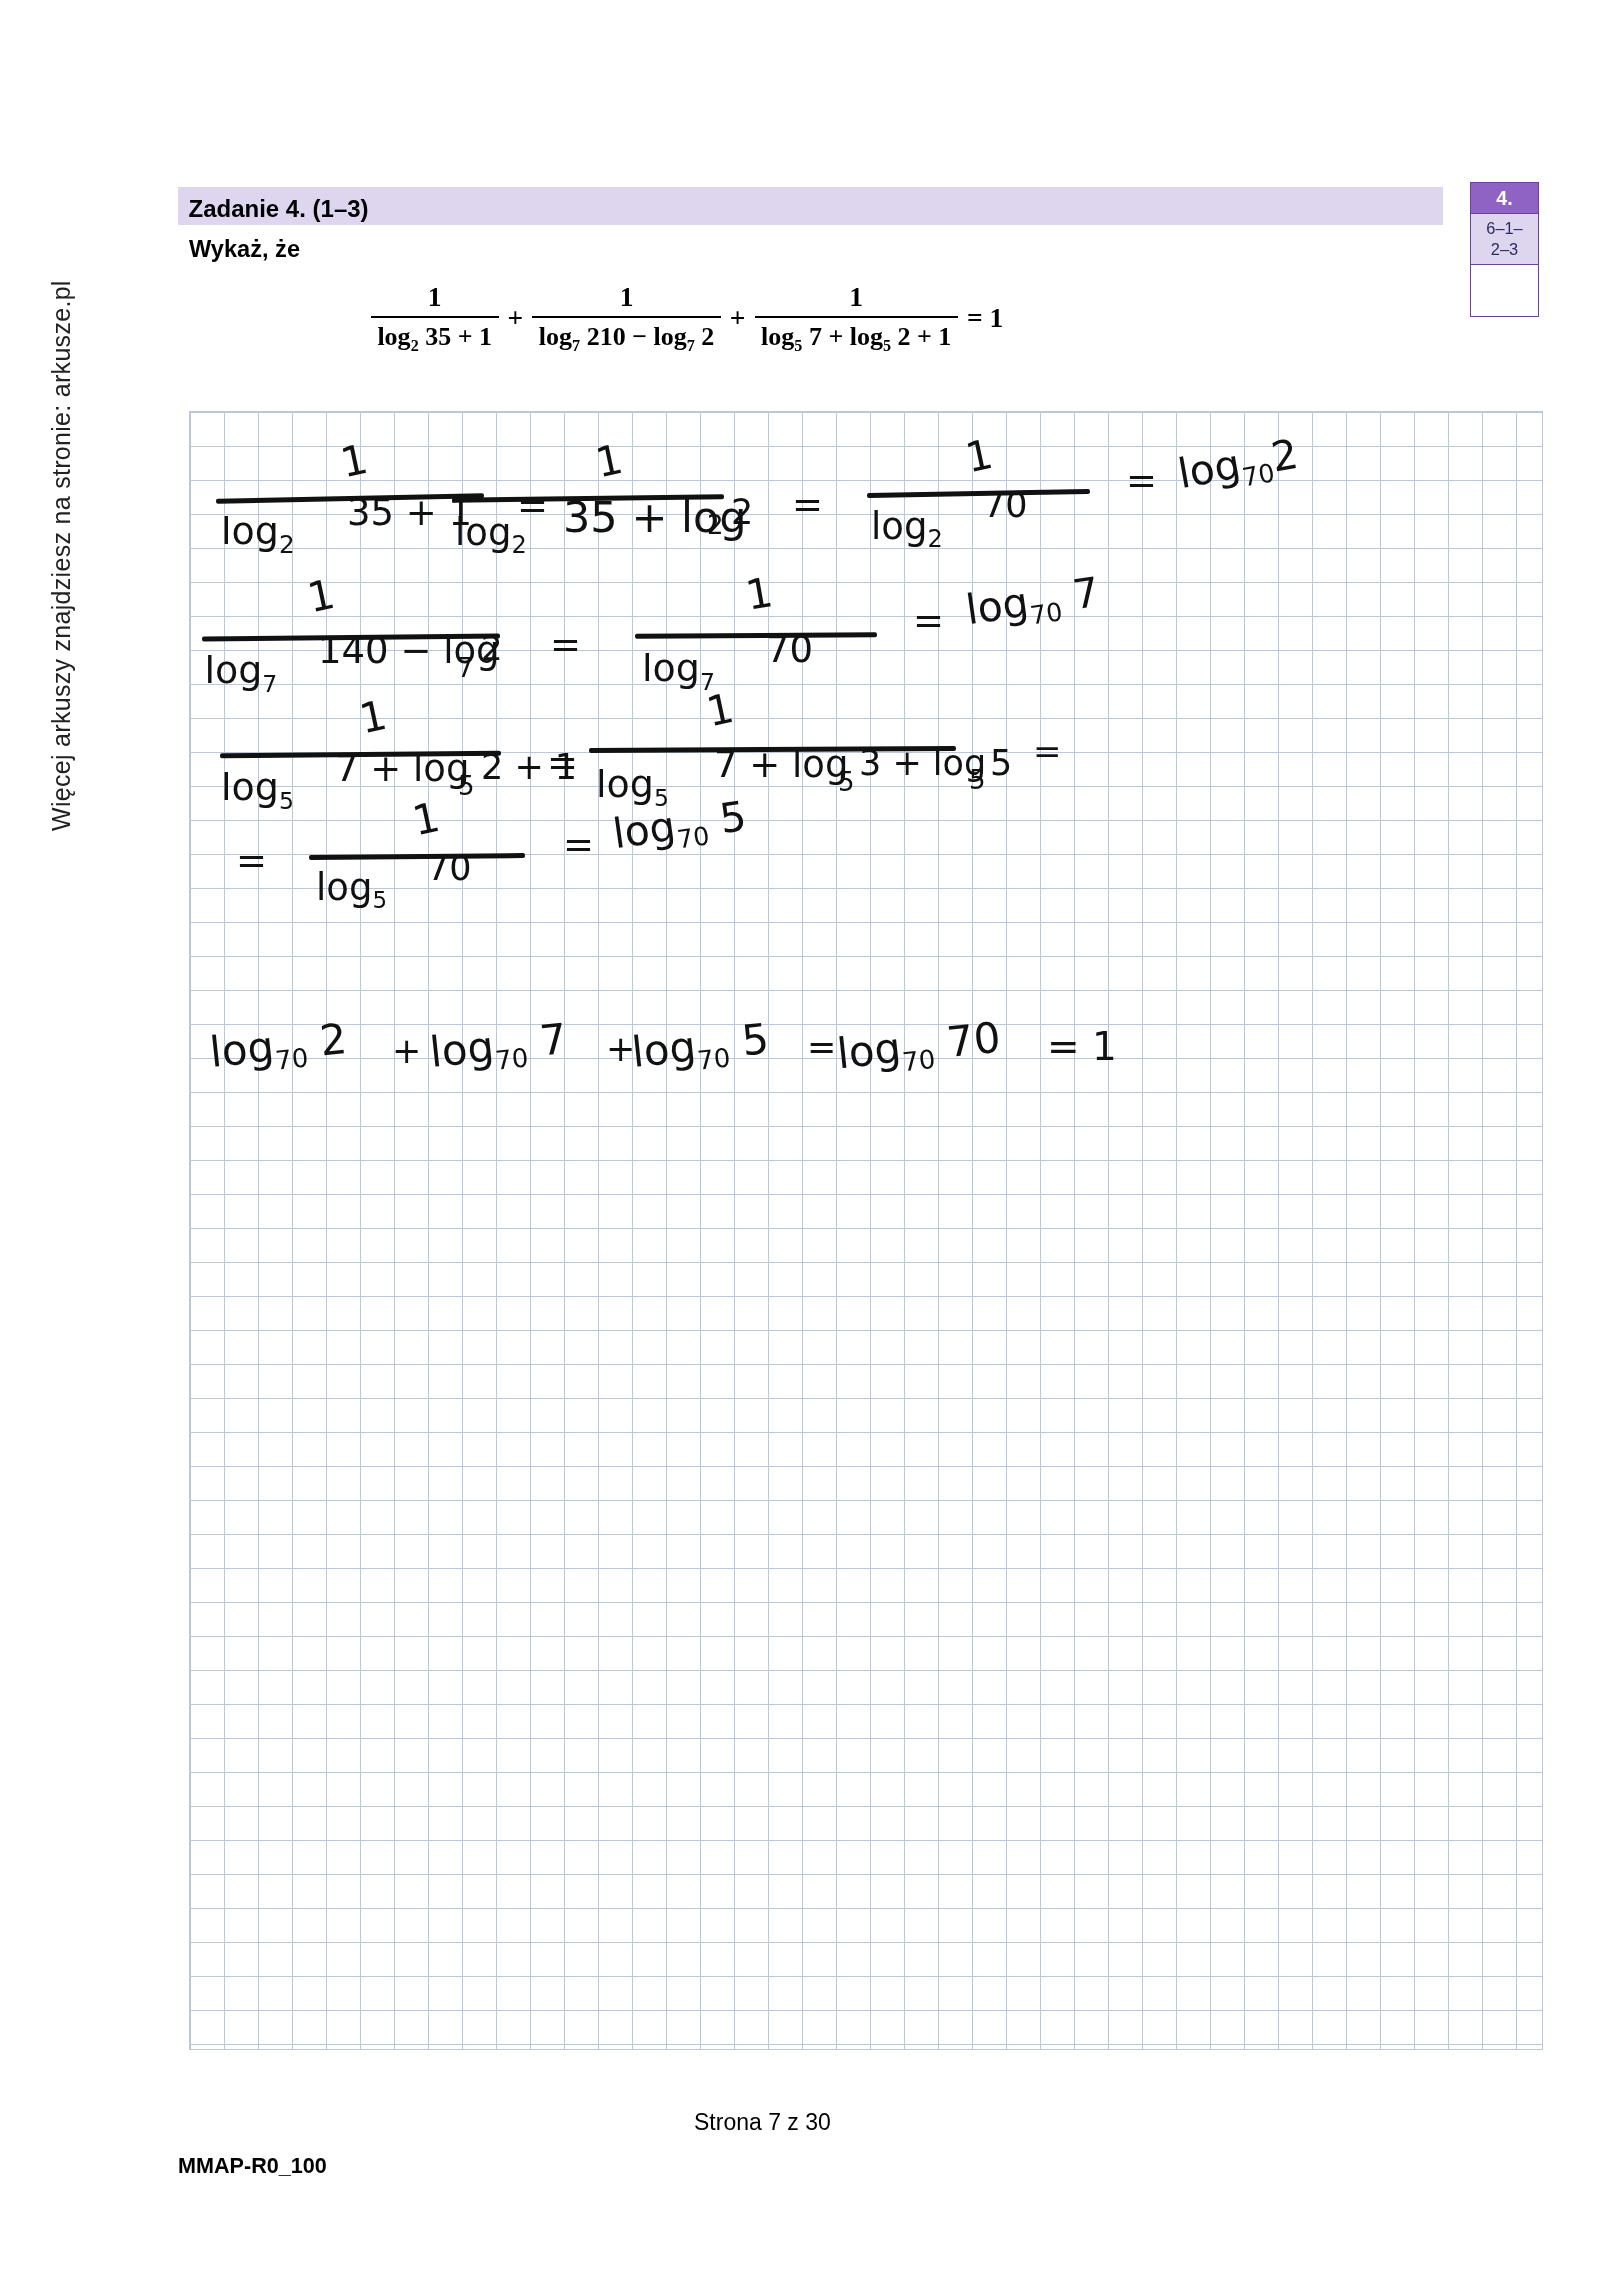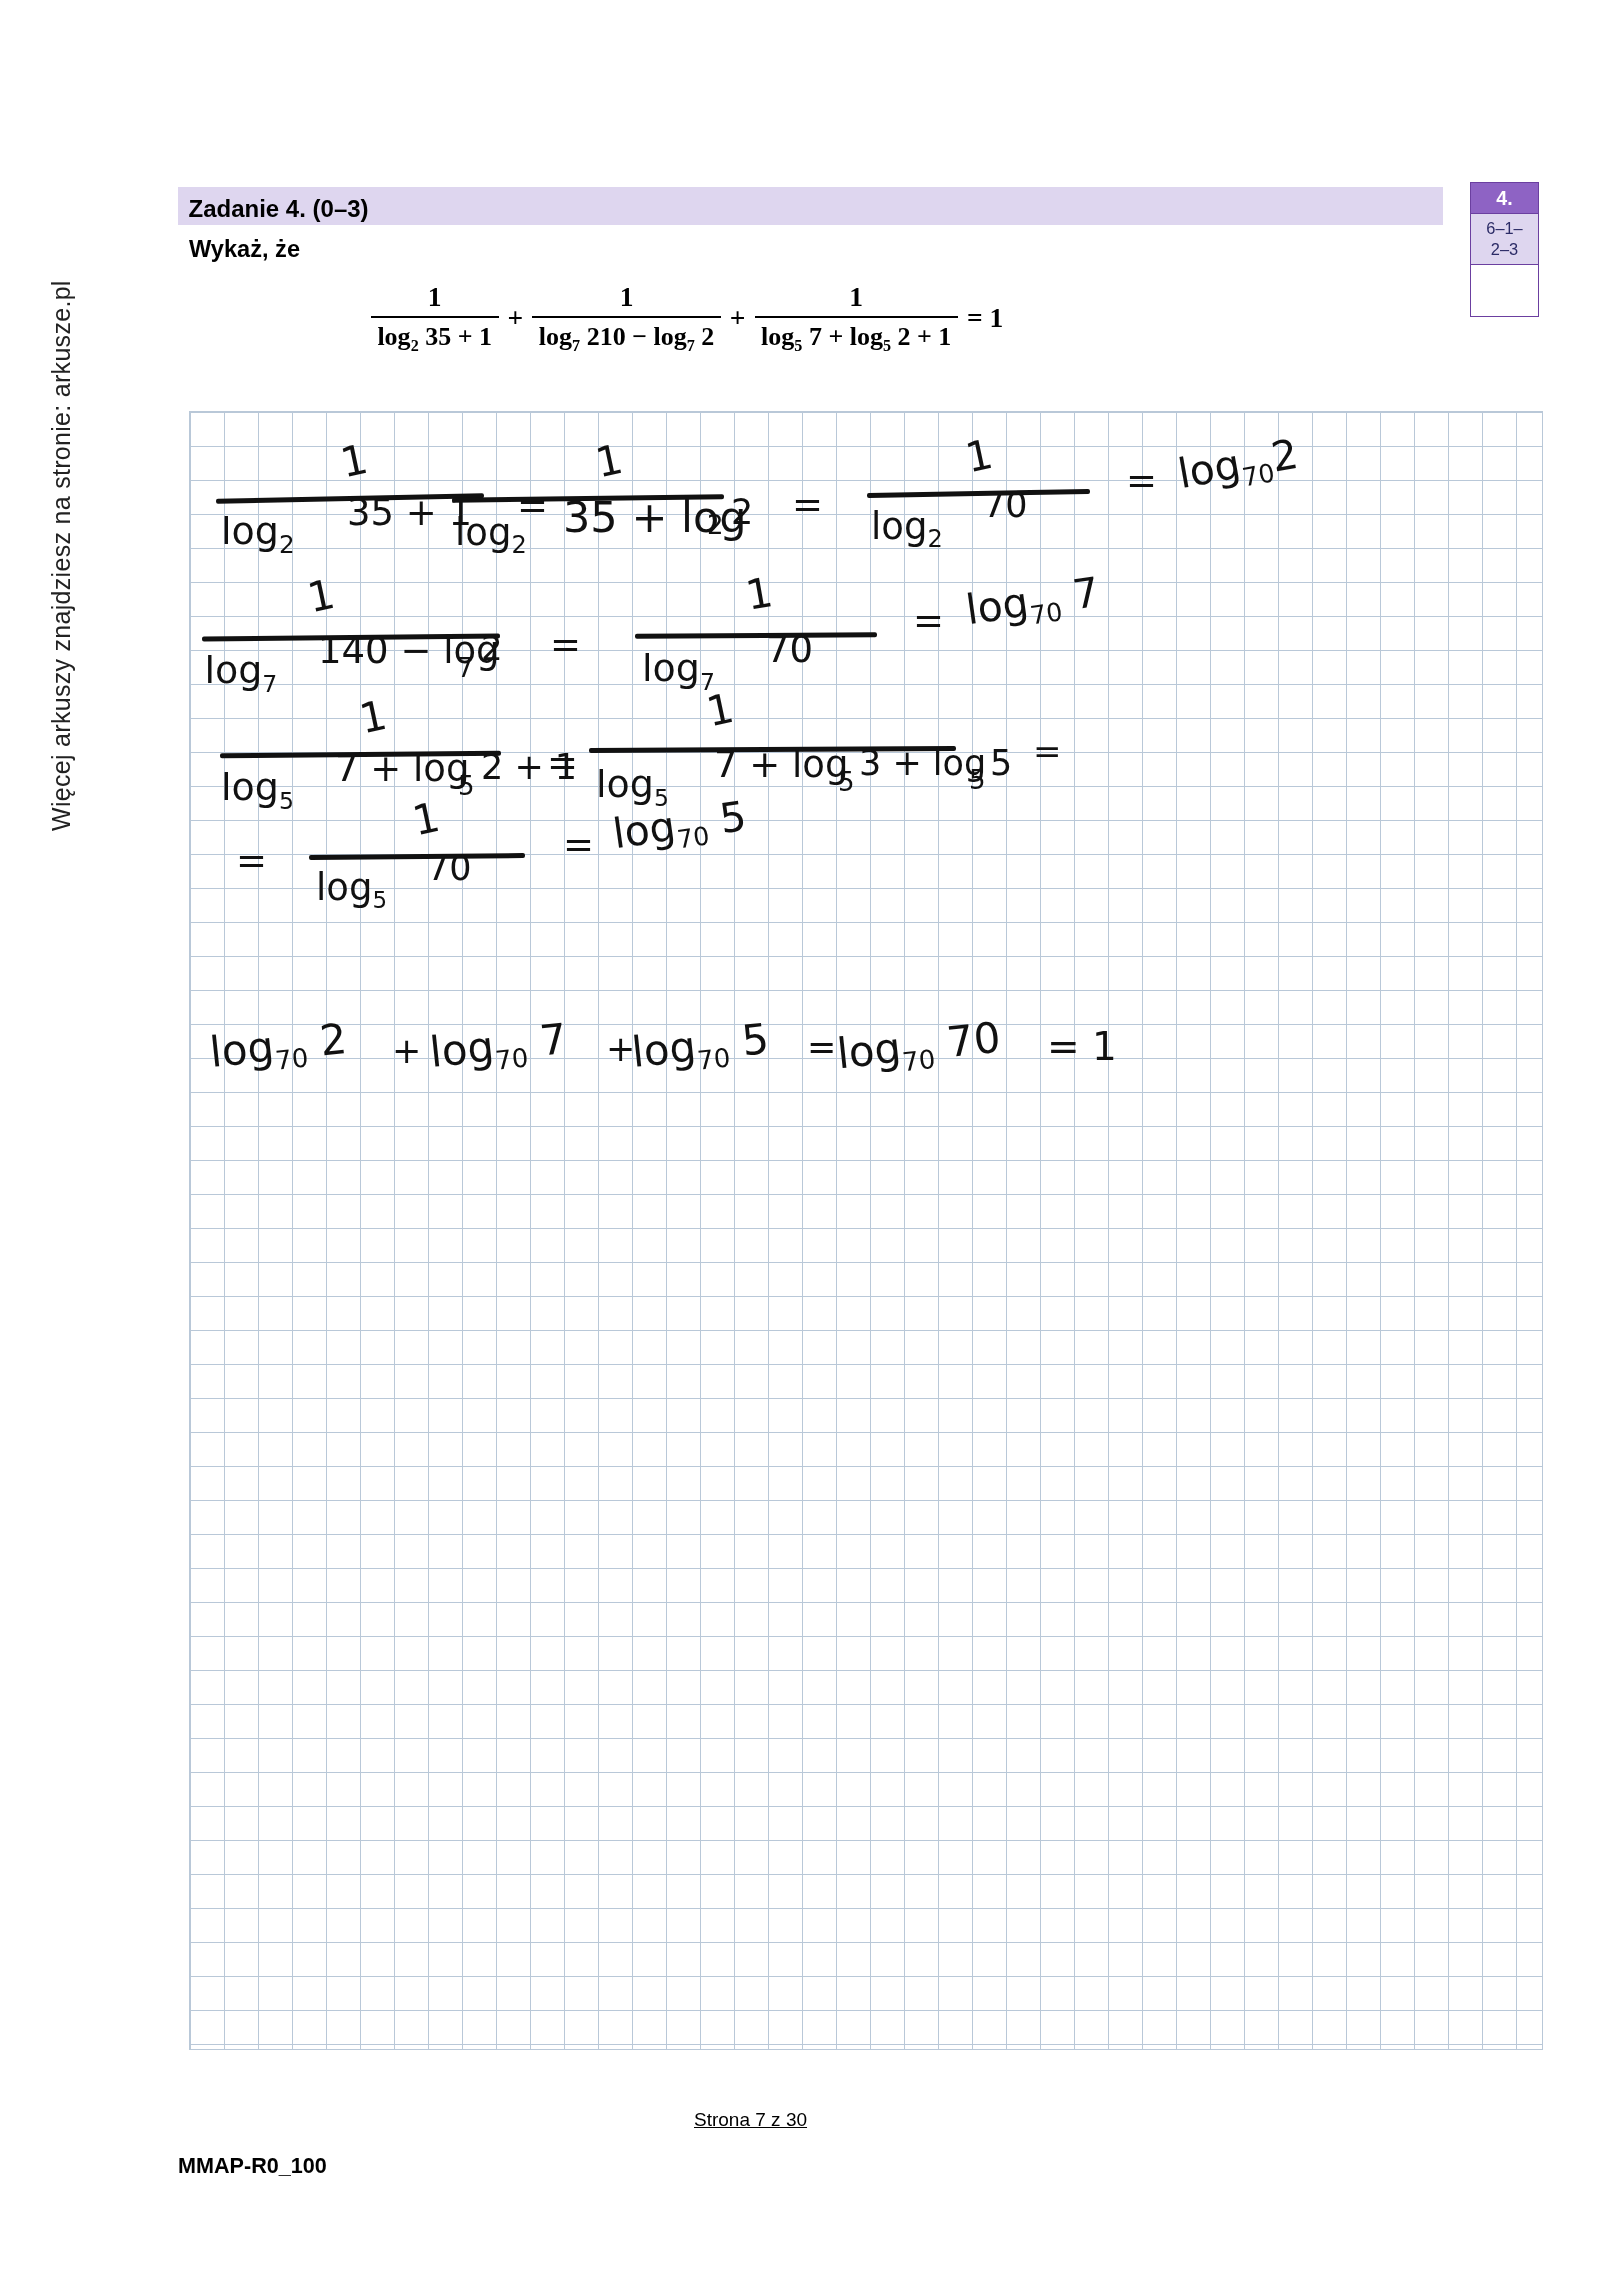--- a/index.html
+++ b/index.html
@@ -158,38 +158,37 @@
     position: absolute;
     background: #111;
     border-radius: 2px;
   }
 
   
   .page-footer {
     position: absolute;
     left: 694px;
     top: 2109px;
-    font-size: 19px;
-    text-decoration: underline;
+    font-size: 23px;
   }
   .doc-code {
     position: absolute;
     left: 178px;
     top: 2153px;
     font-size: 21.6px;
     font-weight: bold;
   }
 </style>
 </head>
 <body>
 
 <div class="side-note">Więcej arkuszy znajdziesz na stronie: arkusze.pl</div>
 
 <div class="task-band">
-  <span class="task-band-label">Zadanie 4. (0–3)</span>
+  <span class="task-band-label">Zadanie 4. (1–3)</span>
 </div>
 <div class="wykaz">Wykaż, że</div>
 
 <div class="score-box">
   <div class="score-num">4.</div>
   <div class="score-range">
     <div>6–1–</div>
     <div>2–3</div>
   </div>
   <div class="score-blank"></div>

